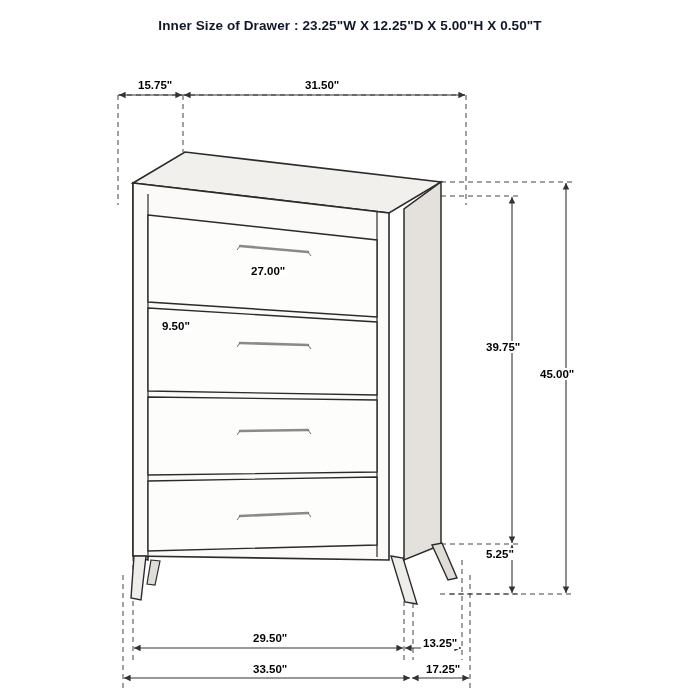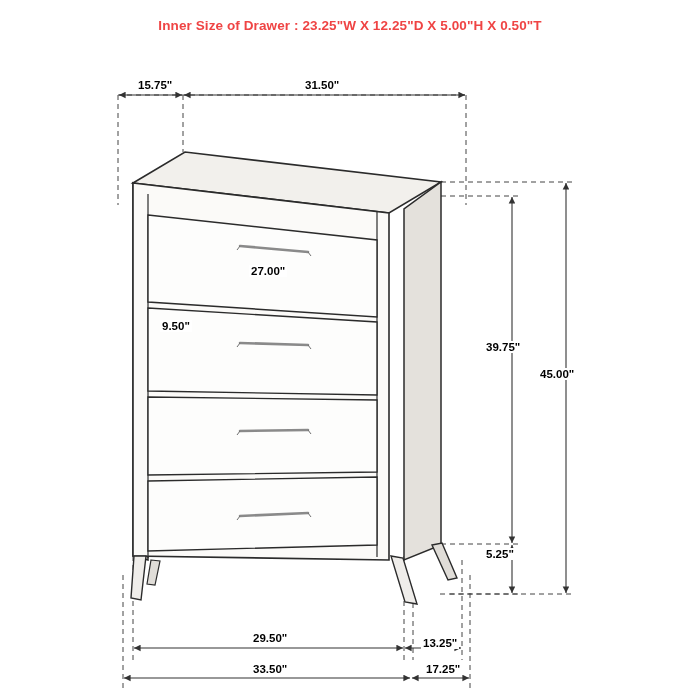--- a/index.html
+++ b/index.html
@@ -22,21 +22,21 @@
   }
   #title {
     position: absolute;
     top: 18px;
     left: 0;
     width: 700px;
     text-align: center;
     font-size: 13.5px;
     font-weight: bold;
     letter-spacing: 0.1px;
-    color: #ef4444;
+    color: #0f172a;
   }
   svg#drawing {
     position: absolute;
     top: 0;
     left: 0;
     width: 700px;
     height: 700px;
   }
   .dimlabel {
     position: absolute;

